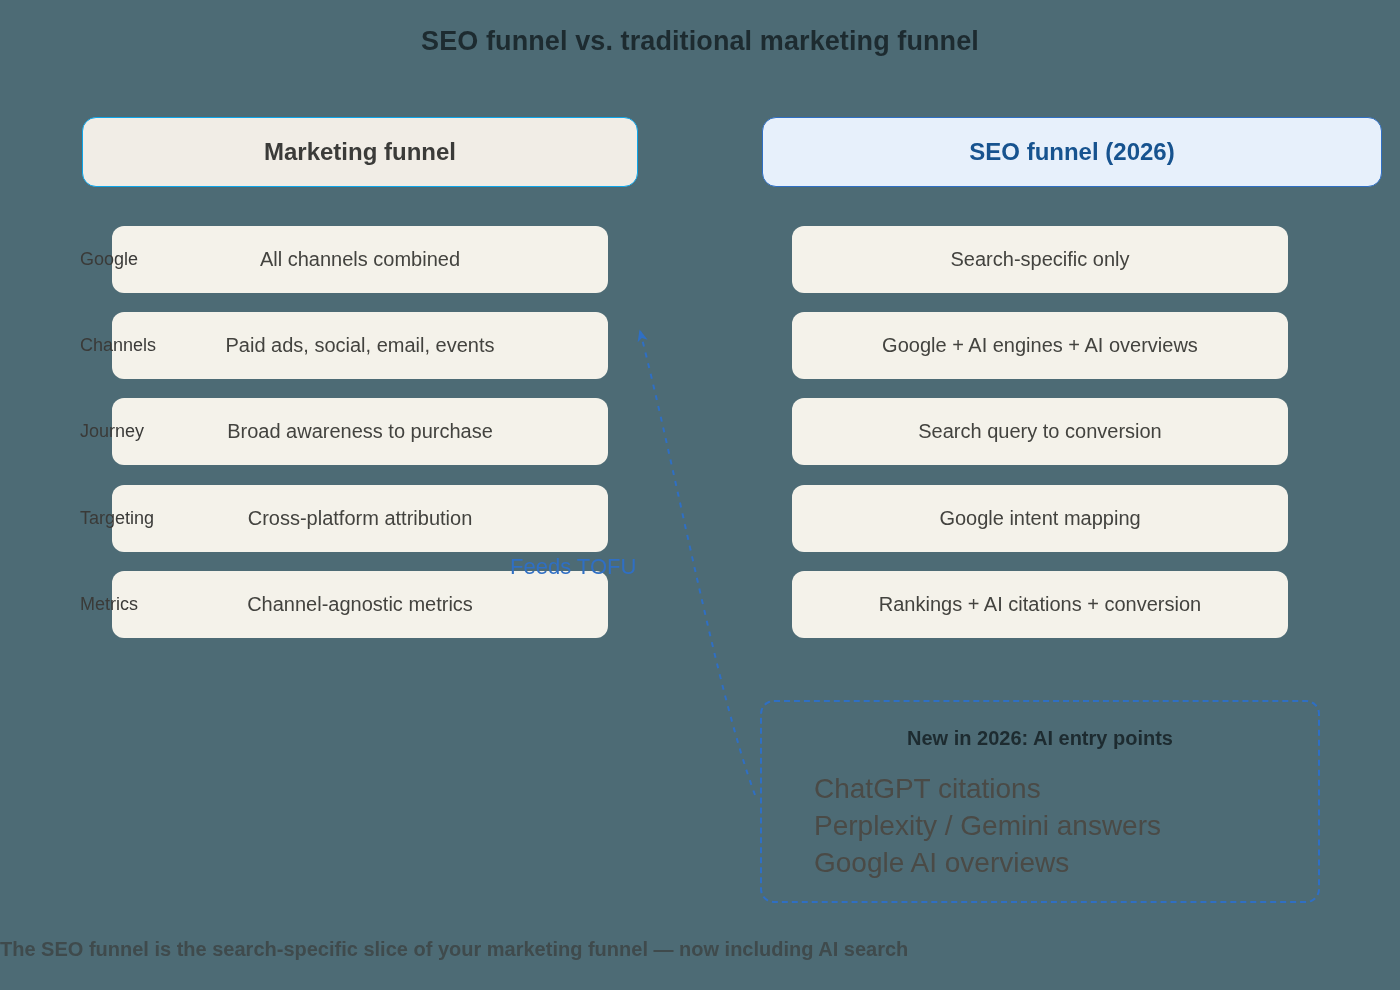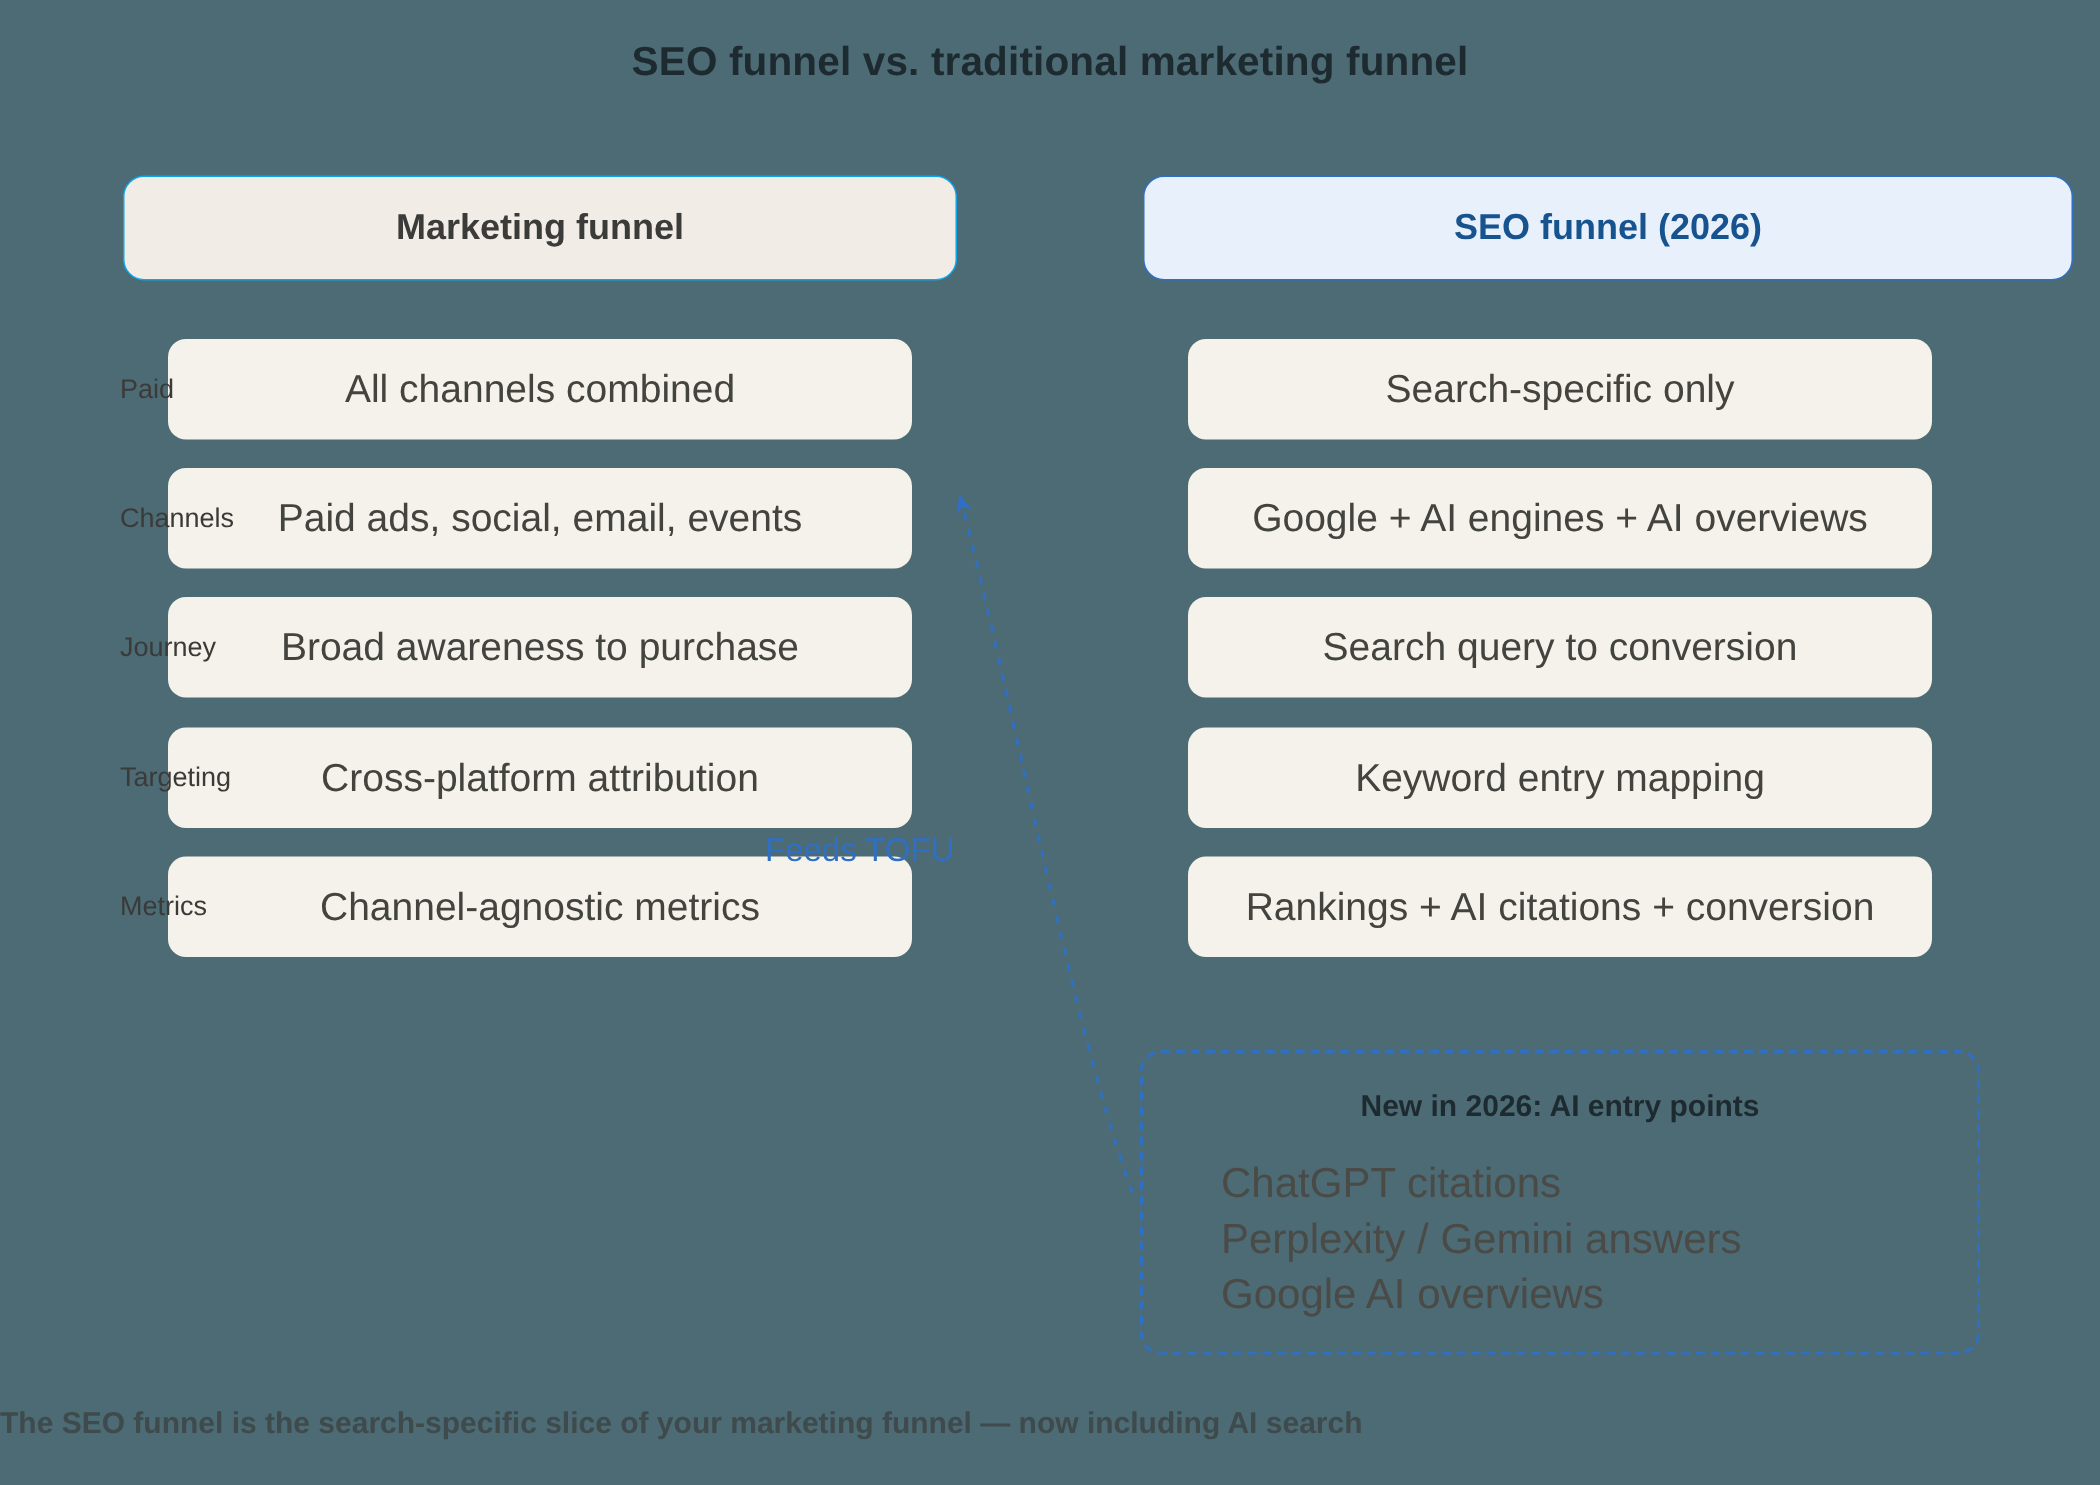--- a/index.html
+++ b/index.html
@@ -66,21 +66,21 @@
   
   .row-box {
     position: absolute;
     height: 67px;
     border-radius: 12px;
     background: #f4f2ea;
     display: flex;
     align-items: center;
     justify-content: center;
     box-sizing: border-box;
-    font-size: 26px;
+    font-size: 20px;
     color: #43433f;
     padding: 0 14px;
     text-align: center;
   }
   .row-box.left  { left: 112px; width: 496px; }
   .row-box.right { left: 792px; width: 496px; }
 
   
   .row-label {
     position: absolute;
@@ -185,24 +185,24 @@
 
   <div class="row-box left" style="top:226px">All channels combined</div>
   <div class="row-box left" style="top:312px">Paid ads, social, email, events</div>
   <div class="row-box left" style="top:485px">Cross-platform attribution</div>
   <div class="row-box left" style="top:398px">Broad awareness to purchase</div>
   <div class="row-box left" style="top:571px">Channel-agnostic metrics</div>
 
   <div class="row-box right" style="top:226px">Search-specific only</div>
   <div class="row-box right" style="top:312px">Google + AI engines + AI overviews</div>
   <div class="row-box right" style="top:398px">Search query to conversion</div>
-  <div class="row-box right" style="top:485px">Keyword entry mapping</div>
+  <div class="row-box right" style="top:485px">Google intent mapping</div>
   <div class="row-box right" style="top:571px">Rankings + AI citations + conversion</div>
 
-  <div class="row-label" style="top:226px">Paid</div>
+  <div class="row-label" style="top:226px">Google</div>
   <div class="row-label" style="top:312px">Channels</div>
   <div class="row-label" style="top:398px">Journey</div>
   <div class="row-label" style="top:485px">Targeting</div>
   <div class="row-label" style="top:571px">Metrics</div>
 
   <div class="feeds-label">Feeds TOFU</div>
 
   <div class="callout">
     <div class="callout-title">New in 2026: AI entry points</div>
     <div class="callout-list">

